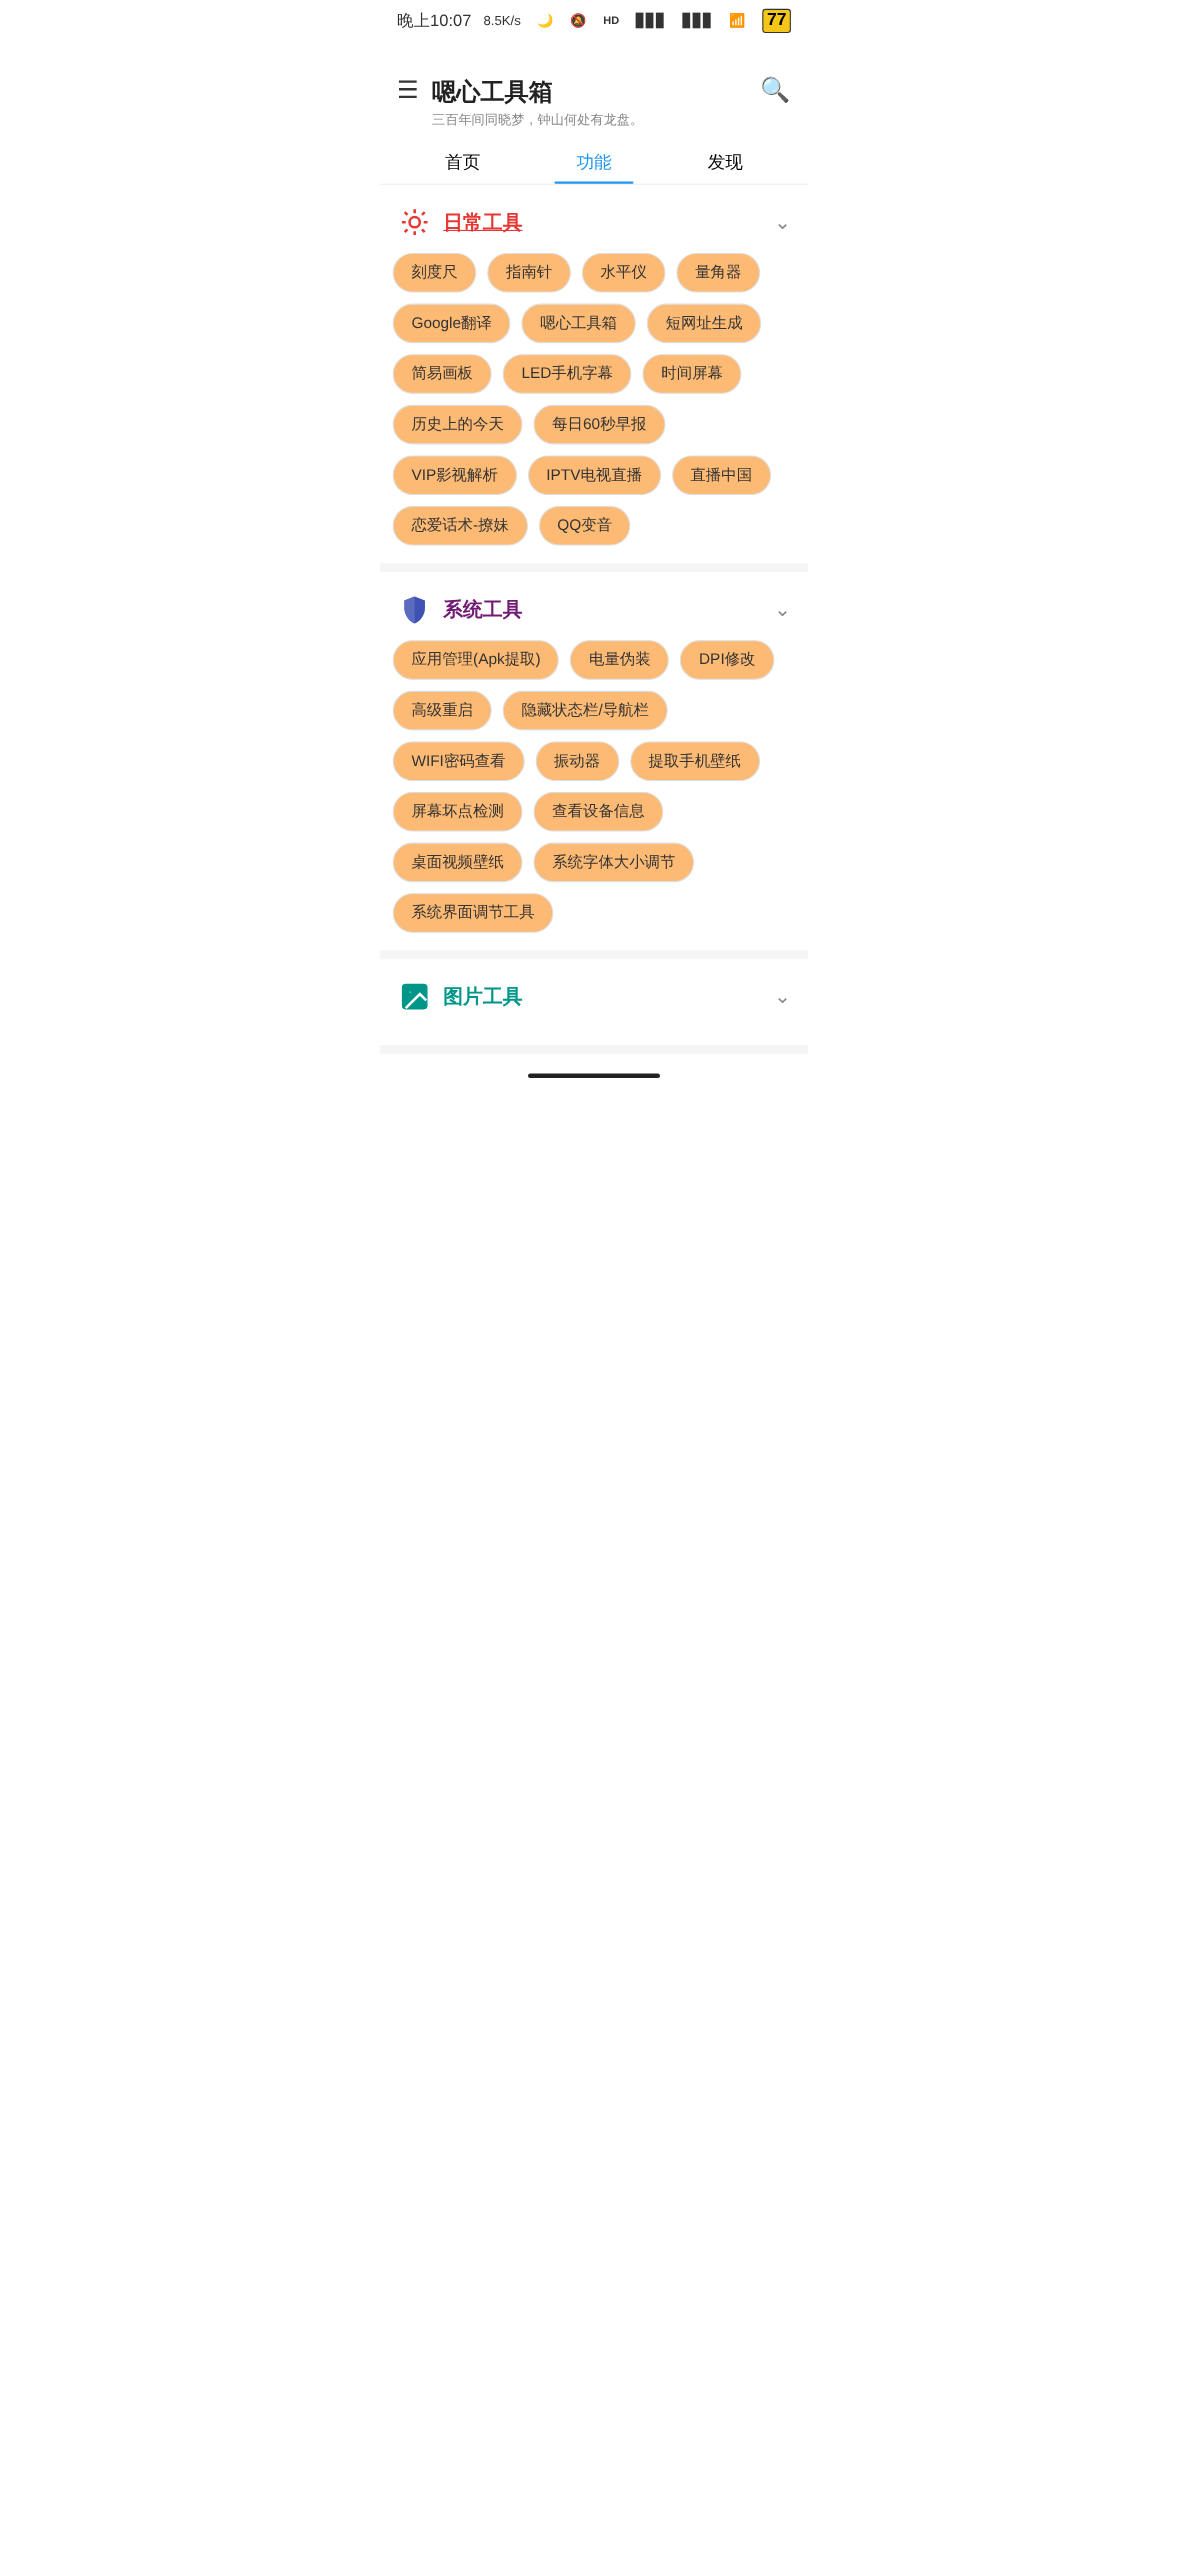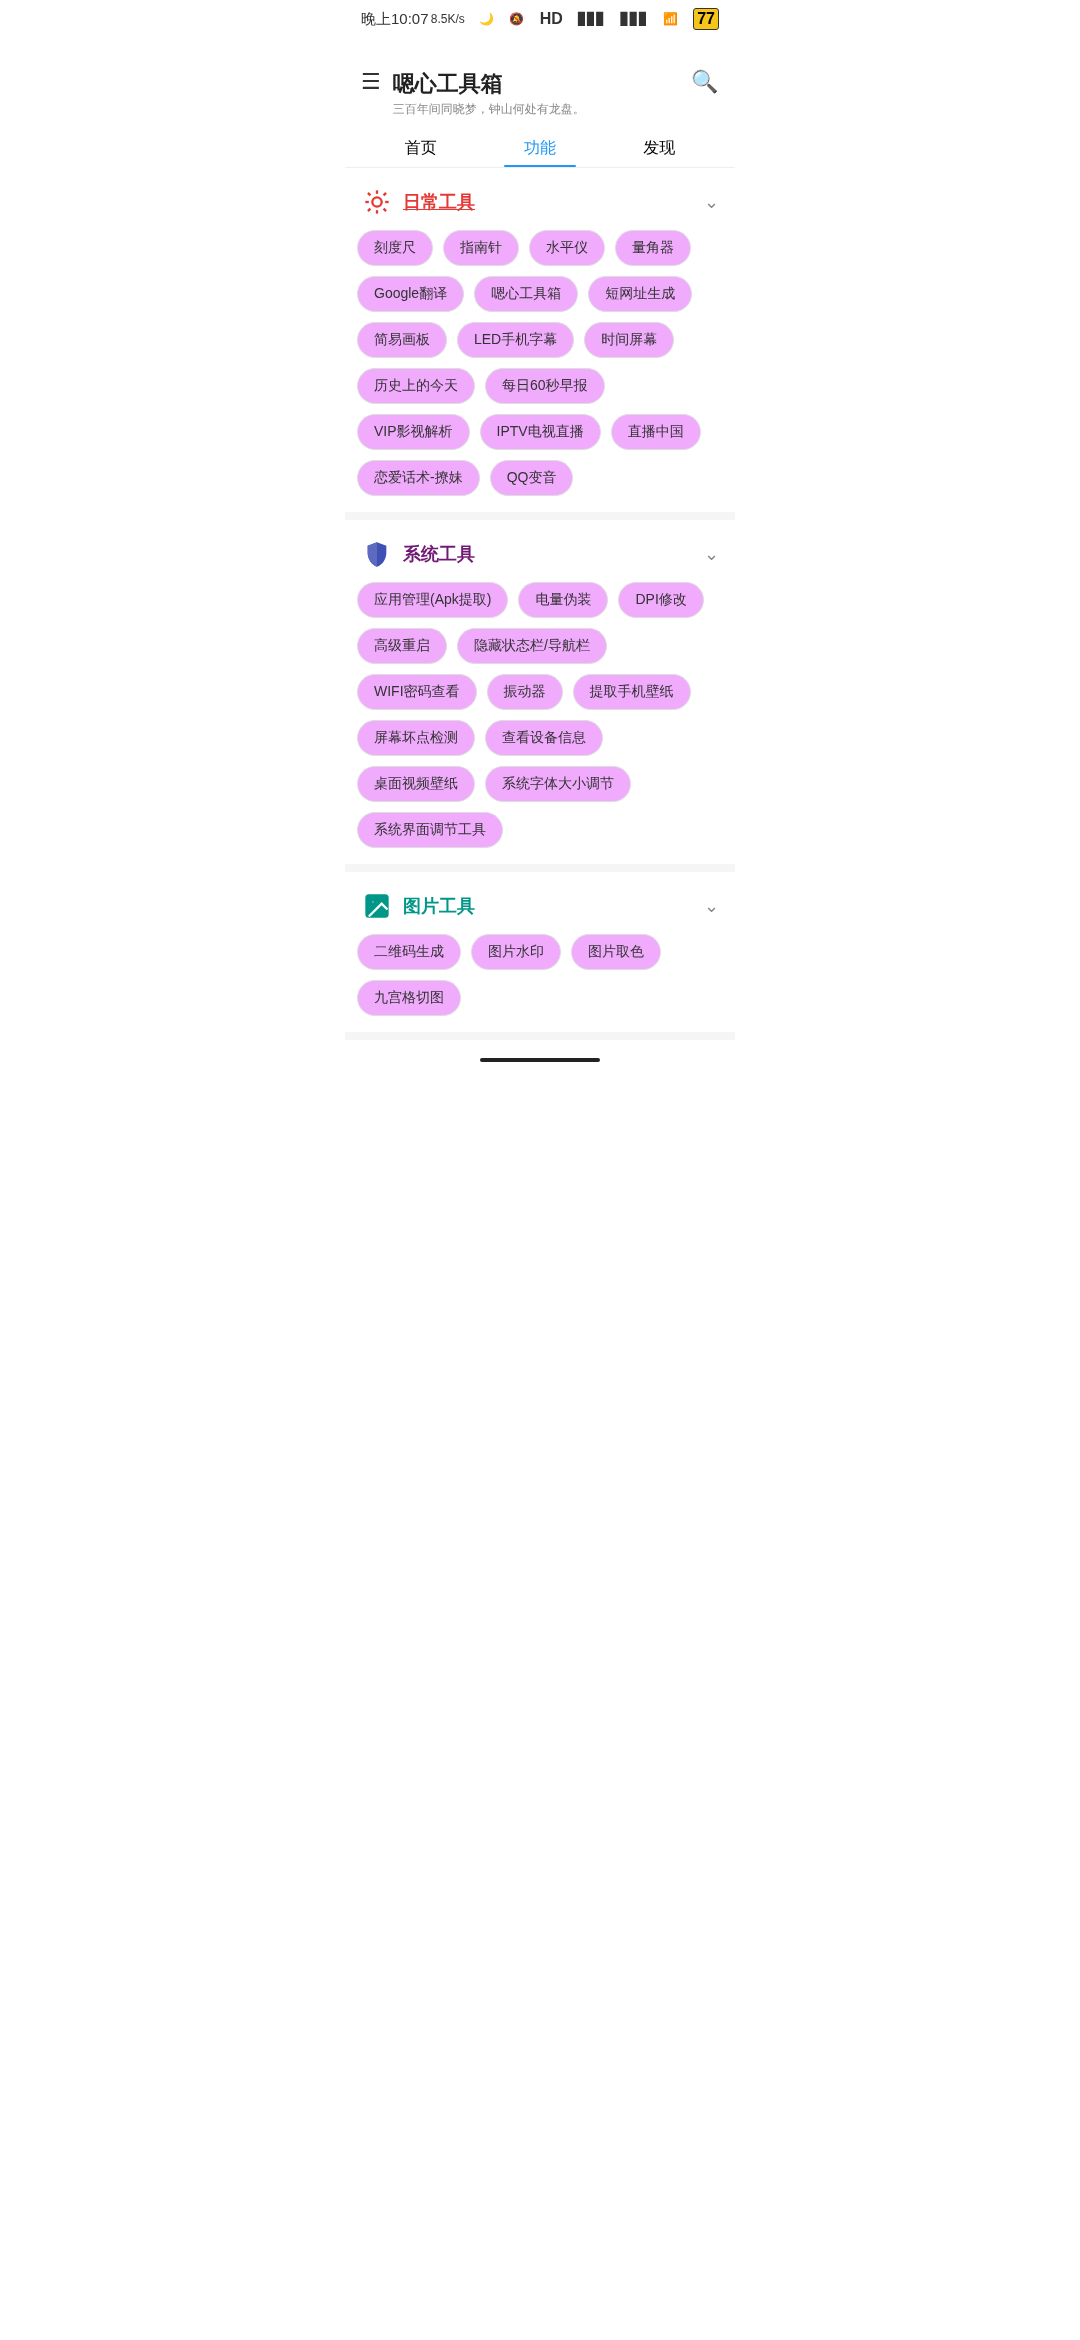--- a/index.html
+++ b/index.html
@@ -146,21 +146,21 @@
       display: flex;
       flex-wrap: wrap;
       gap: 10px;
     }
     .tag {
       border: 1px solid #ddd;
       border-radius: 20px;
       padding: 8px 16px;
       font-size: 14px;
       color: #333;
-      background: #f0abfc;
+      background: #fdba74;
       cursor: pointer;
       white-space: nowrap;
     }
 
     
     .bottom-bar {
       height: 40px;
       display: flex;
       align-items: center;
       justify-content: center;
@@ -179,21 +179,21 @@
   </style>
 </head>
 <body>
 
 <div class="status-bar">
   <span class="status-time">晚上10:07</span>
   <div class="status-icons">
     <span>8.5K/s</span>
     <span>🌙</span>
     <span>🔕</span>
-    <span style="font-size:16px;font-weight:bold;">HD</span>
+    <span style="font-size:10px;font-weight:bold;">HD</span>
     <span>▊▊▊</span>
     <span>▊▊▊</span>
     <span>📶</span>
     <span class="battery-box">77</span>
   </div>
 </div>
 
 <div class="app-header">
   <span class="menu-icon">☰</span>
   <div class="header-title-block">
@@ -282,23 +282,17 @@
       <svg viewBox="0 0 24 24" fill="none" stroke="#009688" stroke-width="2">
         <rect x="3" y="3" width="18" height="18" rx="2" ry="2" fill="#009688" stroke="none"></rect>
         <rect x="3" y="3" width="18" height="18" rx="2" ry="2" fill="none" stroke="#009688"></rect>
         <circle cx="8.5" cy="8.5" r="1.5" fill="white"></circle>
         <polyline points="21,15 16,10 5,21" stroke="white" stroke-width="2" fill="none"></polyline>
       </svg>
     </div>
     <span class="section-title teal">图片工具</span>
     <span class="chevron-down">⌄</span>
   </div>
-  <div class="tags-container" id="image-tags">
-      <span class="tag">二维码生成</span>
-      <span class="tag">图片水印</span>
-      <span class="tag">图片取色</span>
-      <span class="tag">九宫格切图</span>
-    </div>
 </div>
 
 <div class="bottom-bar">
   <div class="bottom-indicator"></div>
 </div>
 
 </body></html>

